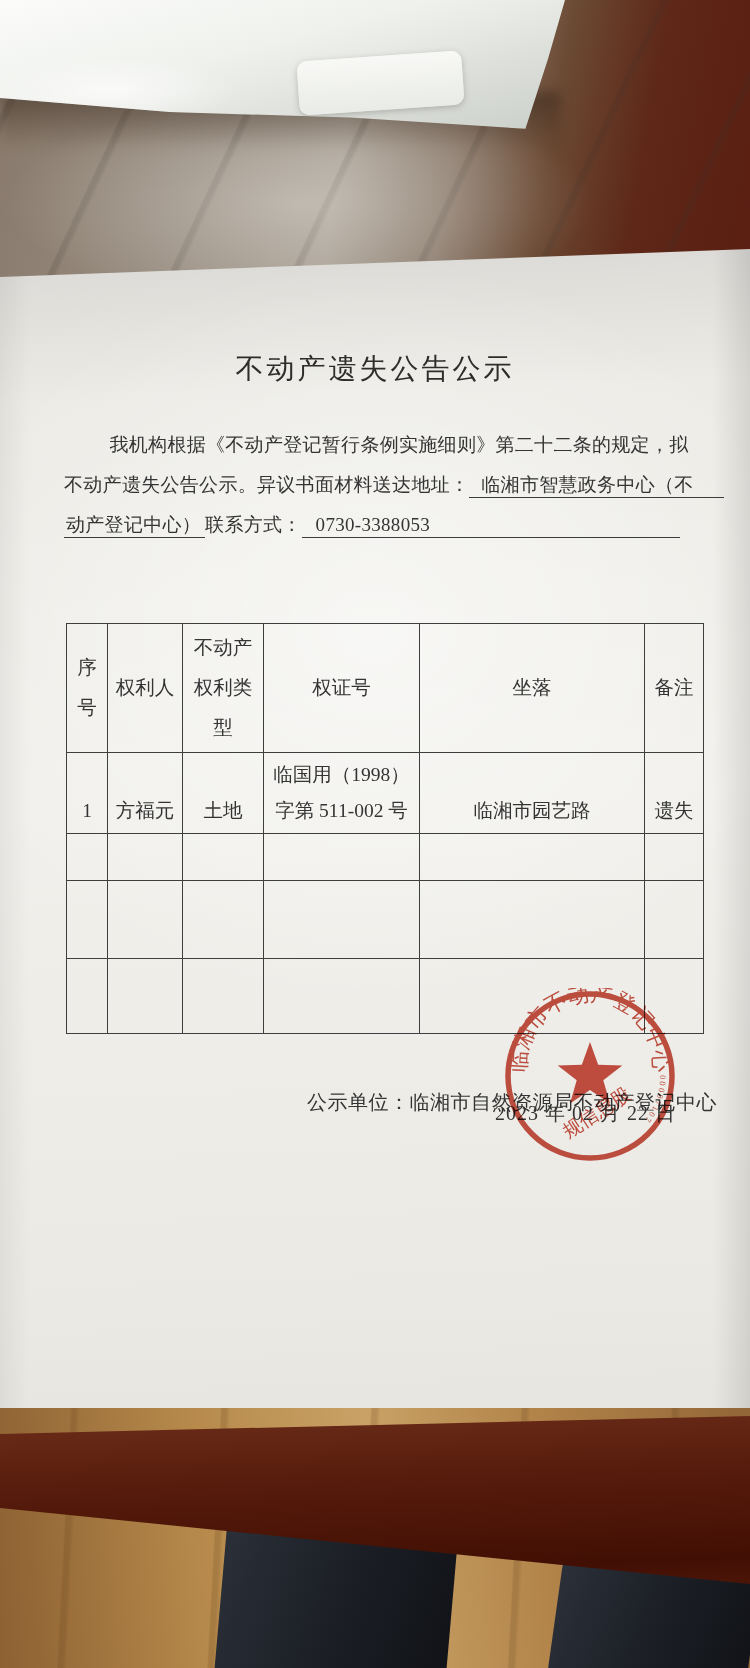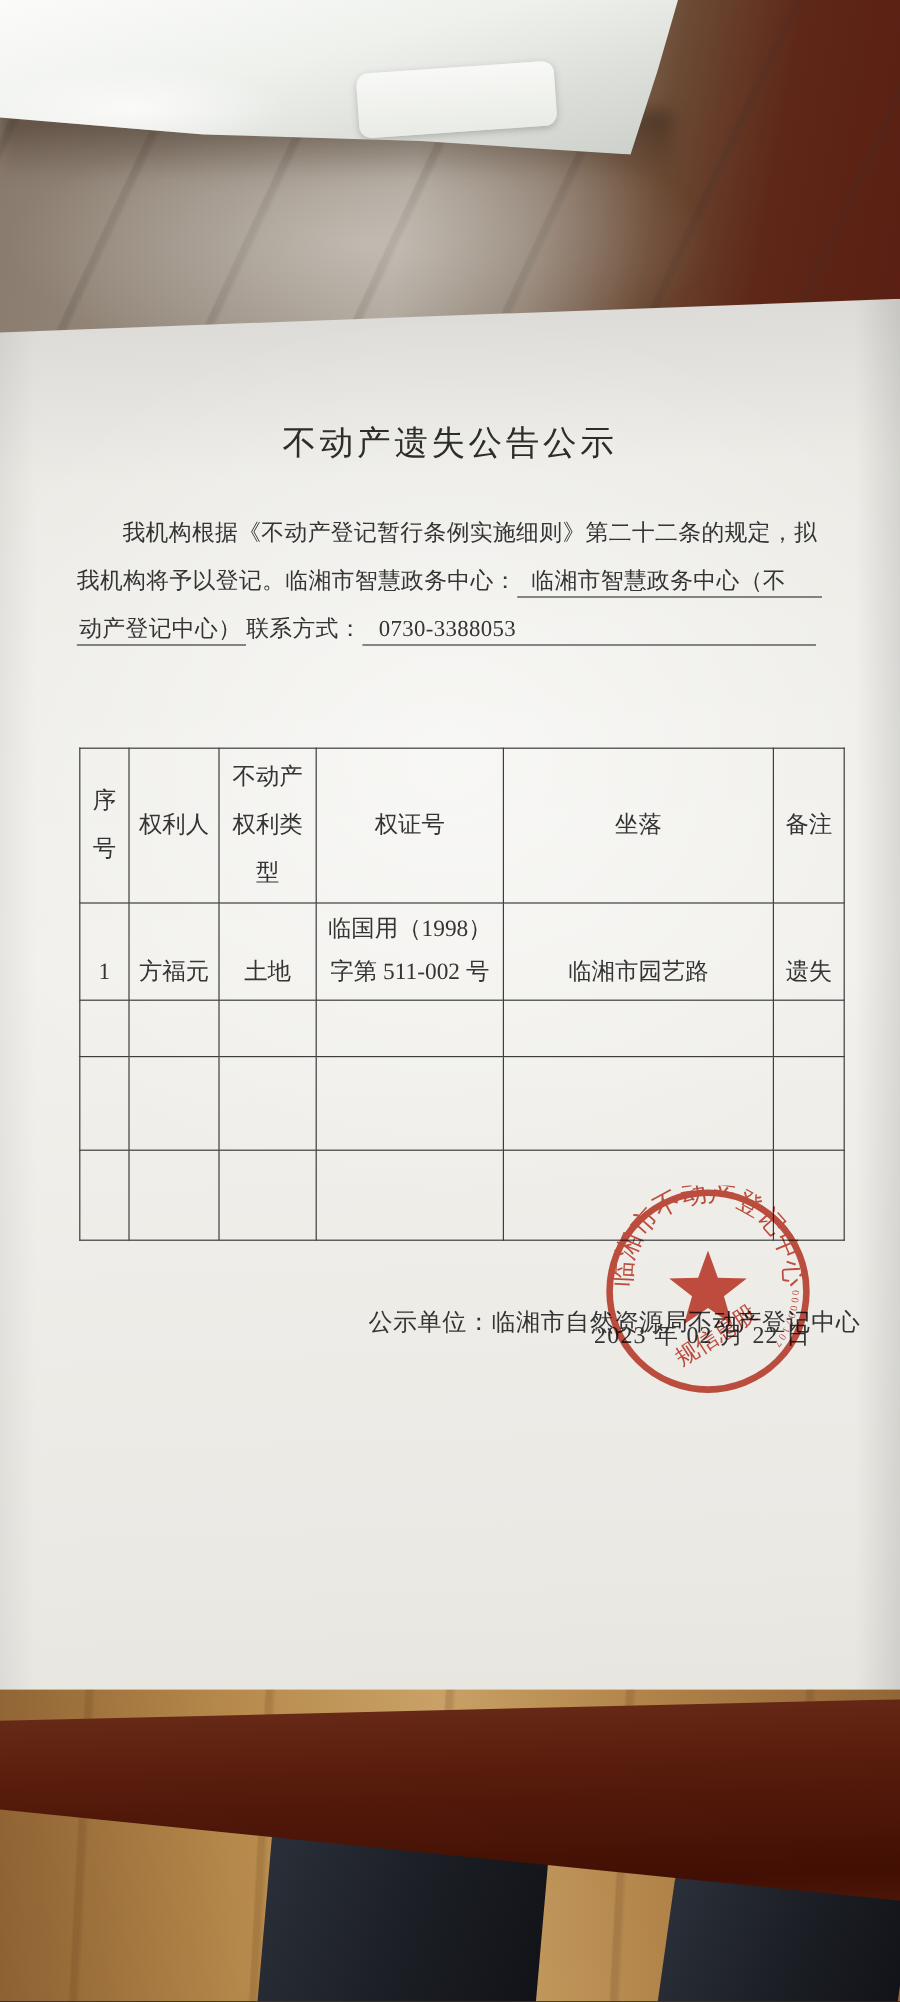--- a/index.html
+++ b/index.html
@@ -46,21 +46,21 @@
       linear-gradient(90deg, rgba(0,0,0,.05) 0, transparent 4%, transparent 95%, rgba(0,0,0,.10) 100%),
       radial-gradient(ellipse 600px 500px at 50% 38%, rgba(255,255,255,.55), transparent 75%),
       linear-gradient(178deg,#dcdbd7 16%, #ecebe6 24%, #f1f0ec 48%, #eae9e4 78%, #e3e2dd 92%);
   }
   .doc-title{
     position:absolute; left:0; top:350px; width:100%; margin:0;
     text-align:center; font-size:28px; font-weight:normal; letter-spacing:3px; color:#2e2d2b;
   }
   .para{position:absolute; left:64px; top:425px; width:632px; font-size:19px; line-height:40px; letter-spacing:.3px;}
   .pline{white-space:nowrap;}
-  .indent{text-indent:38px;}
+  .indent{text-indent:38px;text-align:center;}
   .ul{border-bottom:1.6px solid #3c3c3c; padding:0 30px 2px 12px;}
   .ul-first{padding-right:30px;}
   .ul-mid{padding:0 4px 2px 2px;}
   .ul-phone{padding:0 250px 2px 14px;}
   
   table.loss{
     position:absolute; left:66px; top:623px; width:637px;
     border-collapse:collapse; table-layout:fixed;
   }
   table.loss th, table.loss td{
@@ -106,21 +106,21 @@
   <div class="plastic-bag">
     <div class="bag-item"></div>
   </div>
 
   <div class="paper">
 
     <h1 class="doc-title">不动产遗失公告公示</h1>
 
     <div class="para">
       <div class="pline indent">我机构根据《不动产登记暂行条例实施细则》第二十二条的规定，拟</div>
-      <div class="pline"><span>我机构将予以登记。临湘市智慧政务中心：</span><span class="ul ul-first">临湘市智慧政务中心（不</span></div>
+      <div class="pline"><span>不动产遗失公告公示。异议书面材料送达地址：</span><span class="ul ul-first">临湘市智慧政务中心（不</span></div>
       <div class="pline"><span class="ul ul-mid">动产登记中心）</span><span>联系方式：</span><span class="ul ul-phone">0730-3388053</span></div>
     </div>
 
     <table class="loss">
       <colgroup>
         <col style="width:41px">
           <col style="width:75px">
           <col style="width:81px">
         <col style="width:156px">
           <col style="width:225px">

